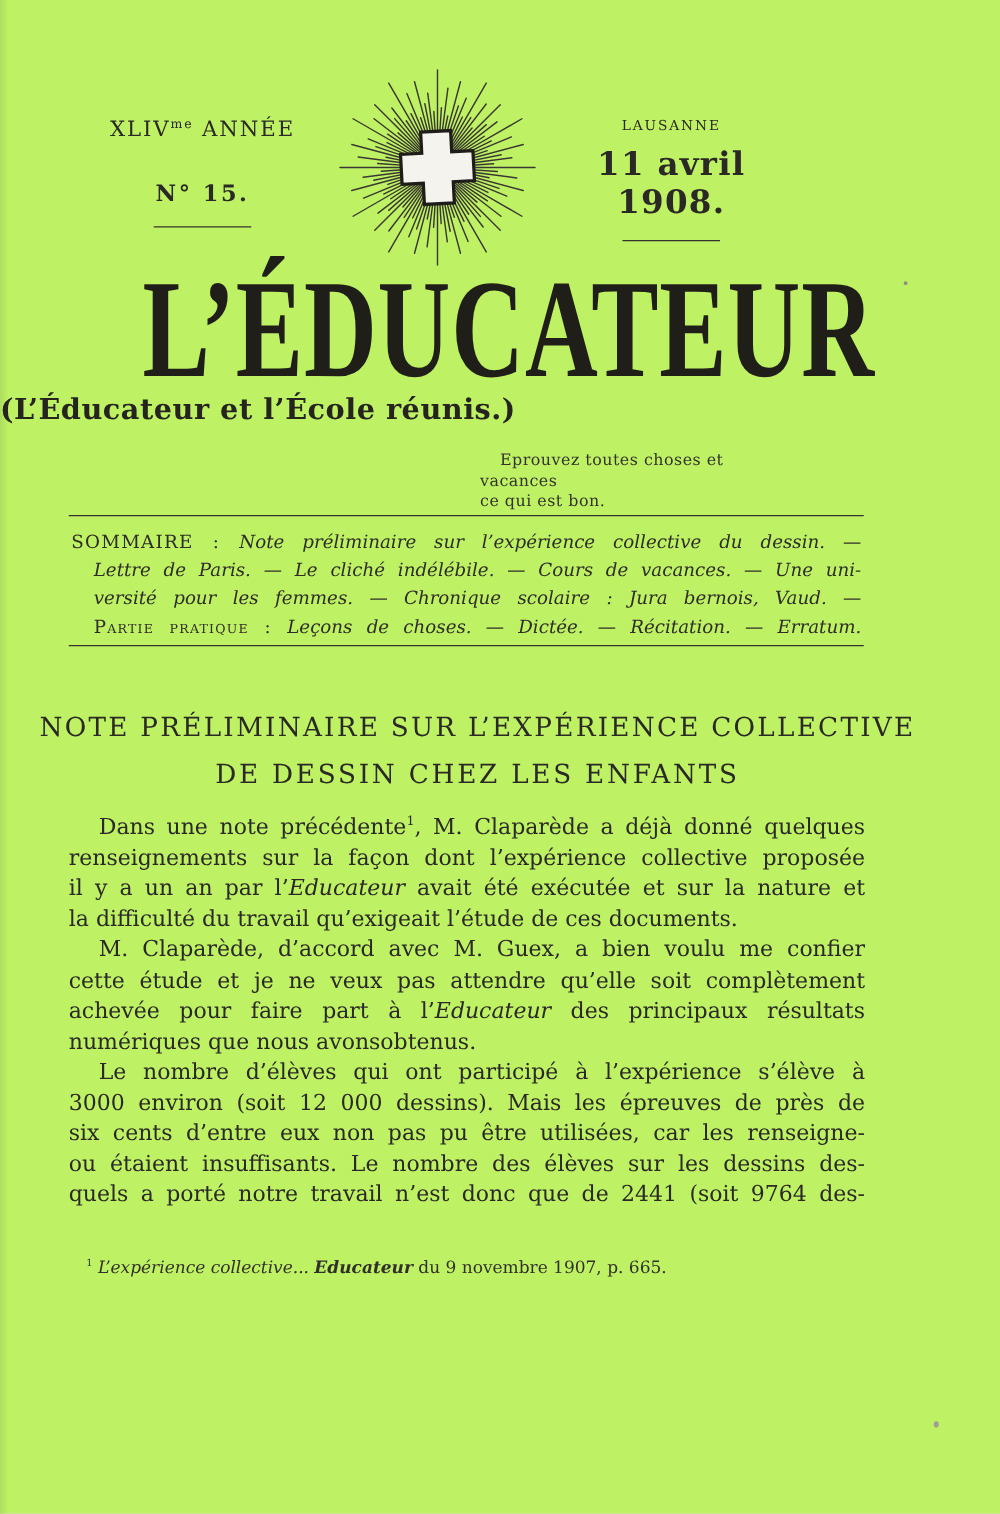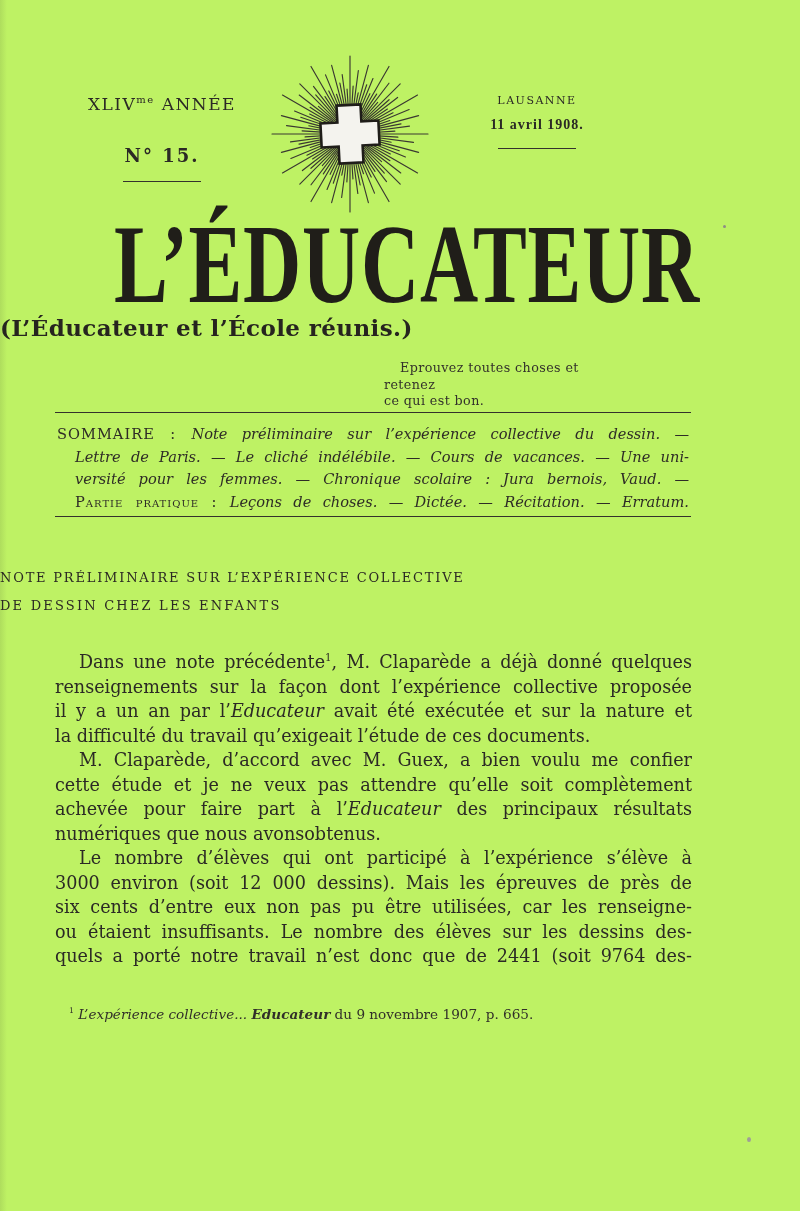--- a/index.html
+++ b/index.html
@@ -14,21 +14,21 @@
     background:linear-gradient(90deg,rgba(40,38,32,.10),rgba(40,38,32,0));
     pointer-events:none;
   }
   
   .mast-left{position:absolute;left:82px;top:94px;width:160px;text-align:center;}
   .mast-left .year{font-size:17px;letter-spacing:1.5px;}
   .mast-left .year sup{font-size:10px;}
   .mast-left .issue{font-size:18px;font-weight:bold;letter-spacing:2px;margin-top:31px;}
   .mast-right{position:absolute;left:452px;top:94px;width:170px;text-align:center;}
   .mast-right .city{font-size:11px;letter-spacing:1.5px;}
-  .mast-right .date{font-size:14px;font-weight:bold;letter-spacing:1px;margin-top:10px;font-family:Liberation Serif, serif;}
+  .mast-right .date{font-size:26px;font-weight:bold;letter-spacing:1px;margin-top:10px;}
   .mini-rule{width:78px;border-top:1.6px solid #34322c;margin:15px auto 0;}
   .emblem{position:absolute;left:266px;top:50px;}
   
   .title-wrap{position:absolute;left:0;top:208px;width:716px;text-align:center;}
   .journal-title{
     display:inline-block;font-family:"Liberation Serif",serif;font-weight:bold;
     font-size:112px;line-height:1.0;letter-spacing:1px;color:#201e19;
     transform:scale(.72,1);transform-origin:center top;white-space:nowrap;
   }
   .subtitle{position:absolute;left:0;top:314px;width:716px;text-align:left;
@@ -38,22 +38,22 @@
   
   .rule{position:absolute;left:55px;width:636px;border-top:1.7px solid #34322c;}
   .rule-top{top:412px;} .rule-bottom{top:516px;}
   .sommaire{position:absolute;left:57px;top:423px;width:632px;
     font-size:14.6px;line-height:22.6px;font-style:italic;color:#2e2c26;}
   .sommaire .sline{text-align:justify;text-align-last:justify;}
   .sommaire .hang{padding-left:18px;}
   .sommaire .lbl{font-style:normal;letter-spacing:1px;}
   .sommaire .sc{font-style:normal;font-variant:small-caps;letter-spacing:1px;}
   
-  .art-title{position:absolute;left:0;top:570px;width:716px;text-align:left;
-    font-size:13px;letter-spacing:1.8px;color:#2b2923;}
+  .art-title{position:absolute;left:0;top:570px;width:716px;text-align:center;
+    font-size:21px;letter-spacing:1.8px;color:#2b2923;padding-left:24px;}
   .art-title .t2{margin-top:13px;letter-spacing:2.2px;}
   .body{position:absolute;left:55px;top:650px;width:637px;
     font-size:17.6px;line-height:24.5px;color:#2b2925;}
   .bline{text-align:justify;text-align-last:justify;}
   .bline.end{text-align:left;text-align-last:left;}
   .bline.indent{text-indent:24px;}
   .it{font-style:italic;}
   sup{font-size:.58em;vertical-align:super;line-height:0;}
   
   .footnote{position:absolute;left:55px;top:1006px;width:637px;
@@ -108,21 +108,21 @@
     <div class="date">11 avril 1908.</div>
     <div class="mini-rule"></div>
   </div>
 
   <div class="title-wrap">
     <div class="journal-title">L’ÉDUCATEUR</div>
   </div>
   <div class="subtitle">(L’Éducateur et l’École réunis.)</div>
 
   <div class="motto">
-    <span>Eprouvez toutes choses et retenez</span><br>
+    <span>Eprouvez toutes choses et vacances</span><br>
     <span>ce qui est bon.</span>
   </div>
 
   <div class="rule rule-top"></div>
   <div class="sommaire">
     <div class="sline"><span class="lbl">SOMMAIRE : </span><span>Note préliminaire sur l’expérience collective du dessin. —</span></div>
     <div class="sline hang">Lettre de Paris. — Le cliché indélébile. — Cours de vacances. — Une uni-</div>
     <div class="sline hang">versité pour les femmes. — Chronique scolaire : Jura bernois, Vaud. —</div>
     <div class="sline hang"><span class="sc">Partie pratique : </span><span>Leçons de choses. — Dictée. — Récitation. — Erratum.</span></div>
   </div>

